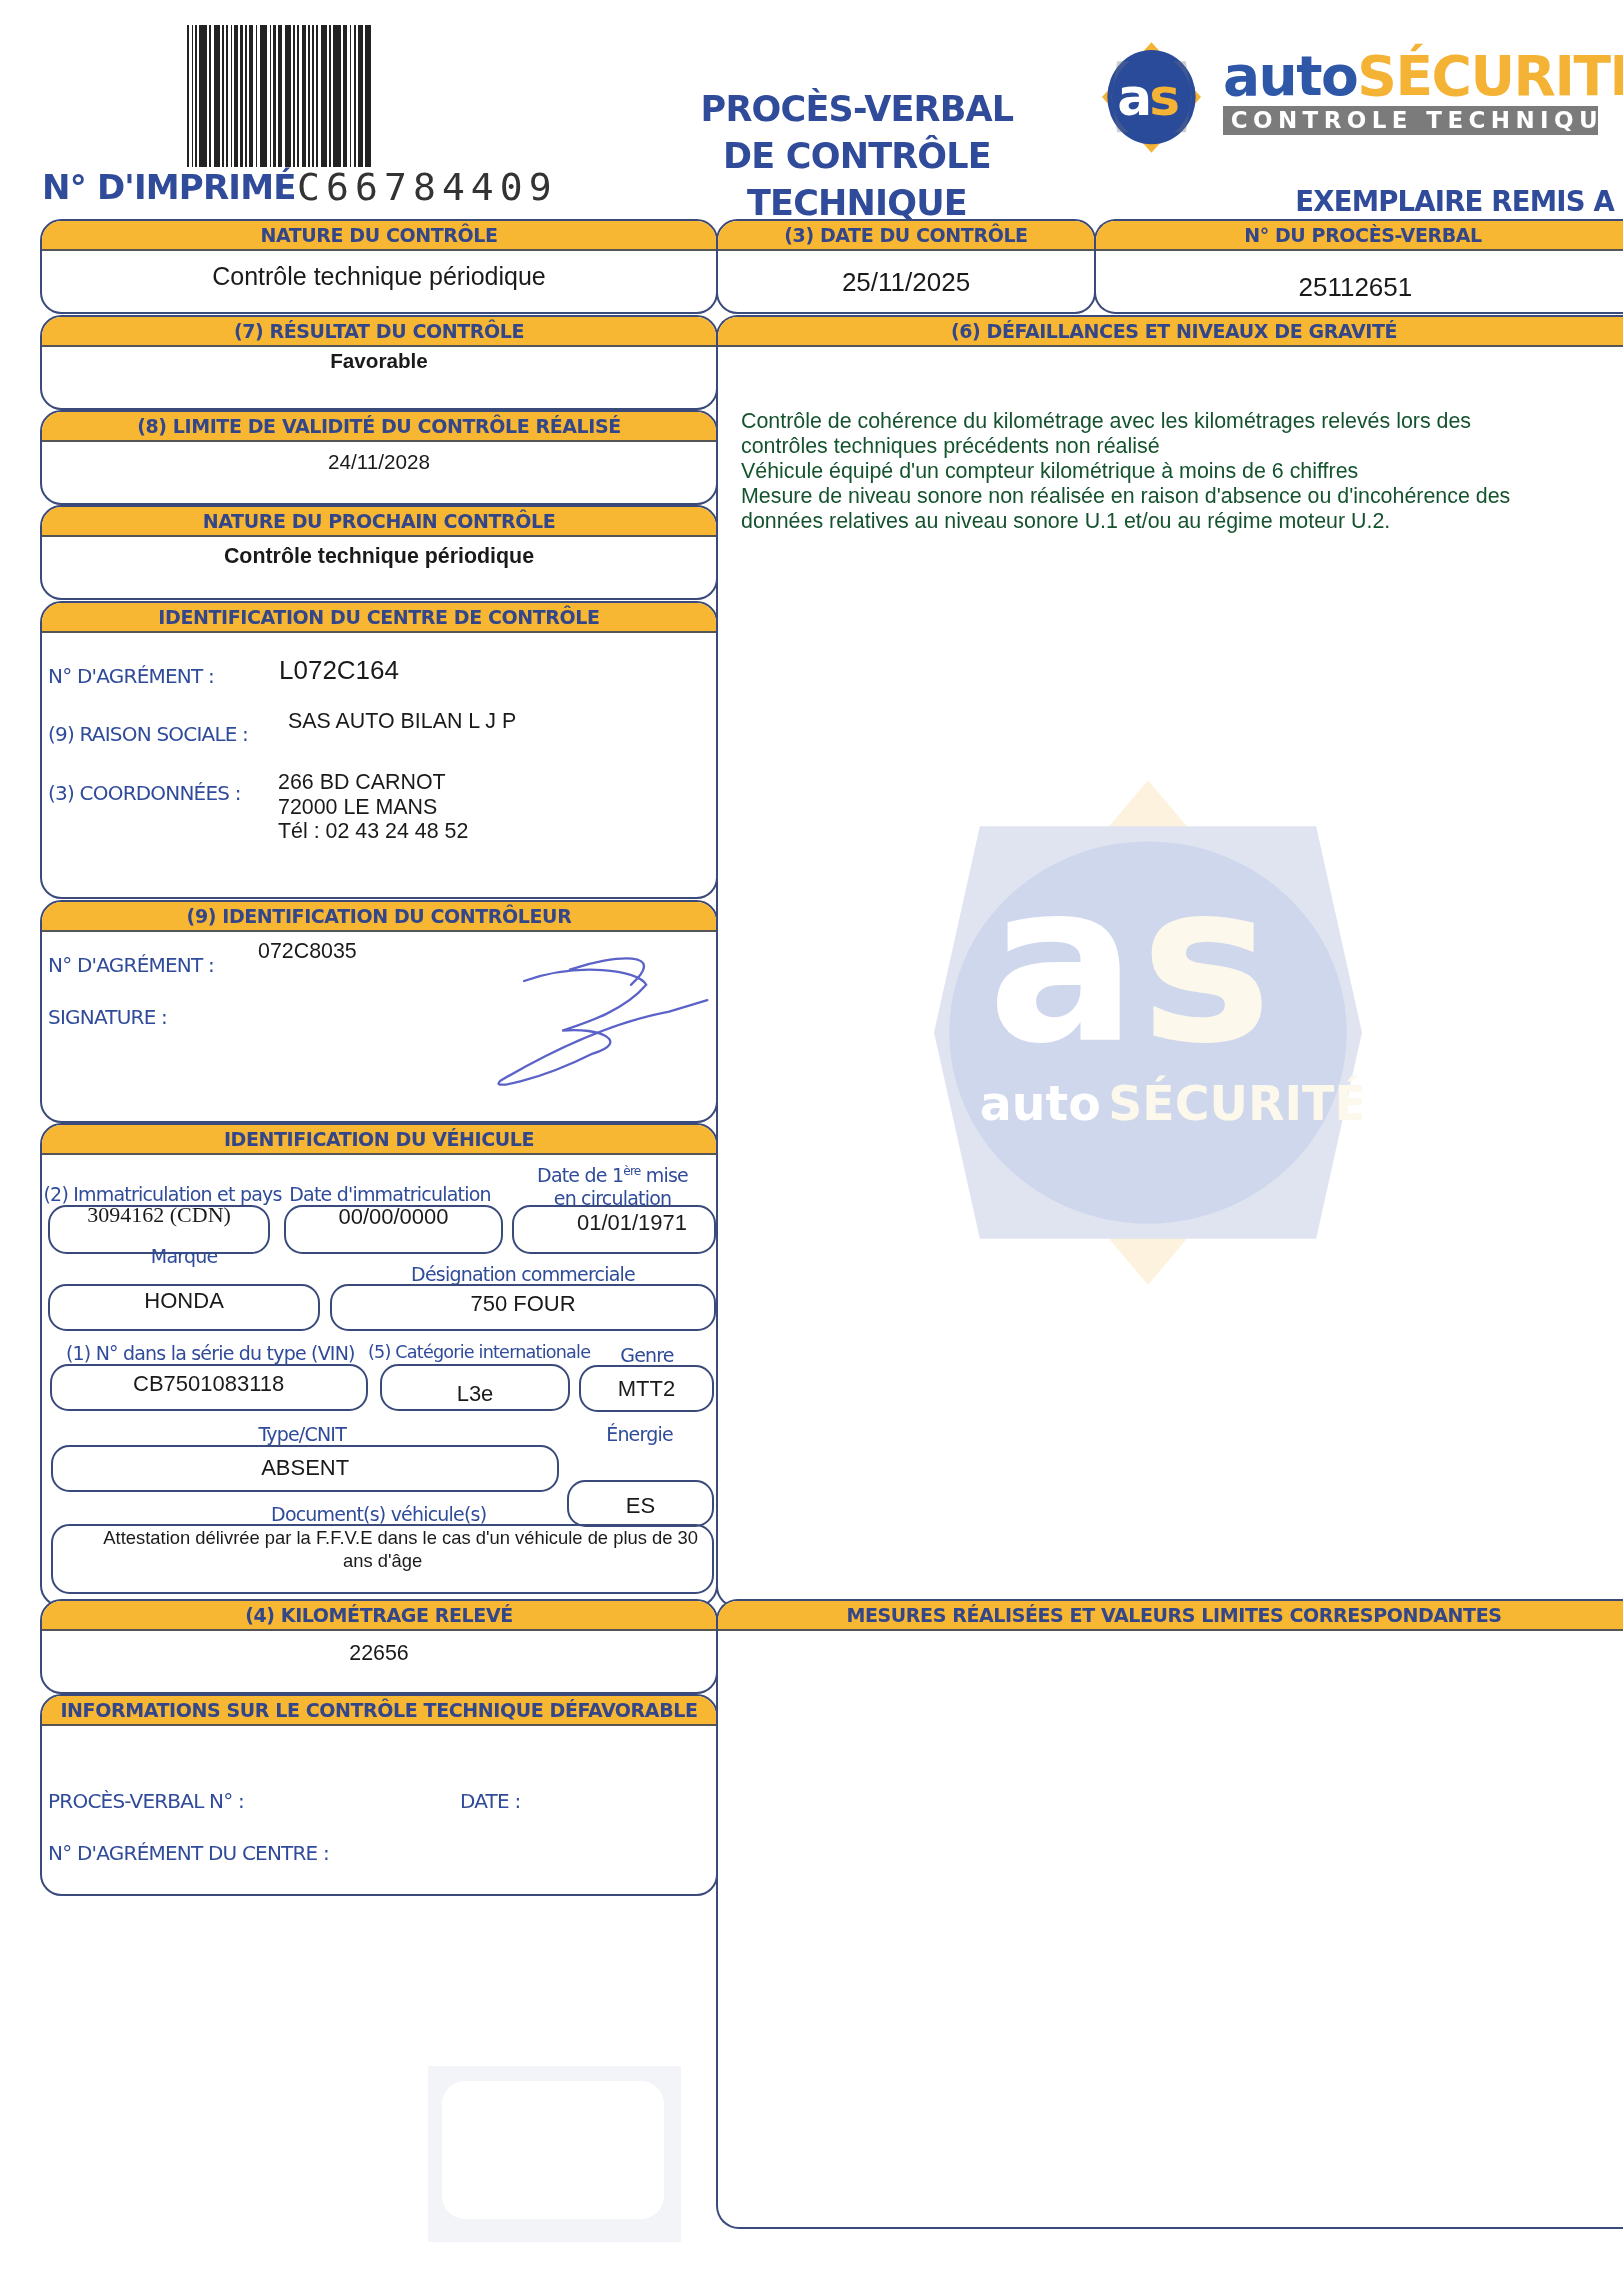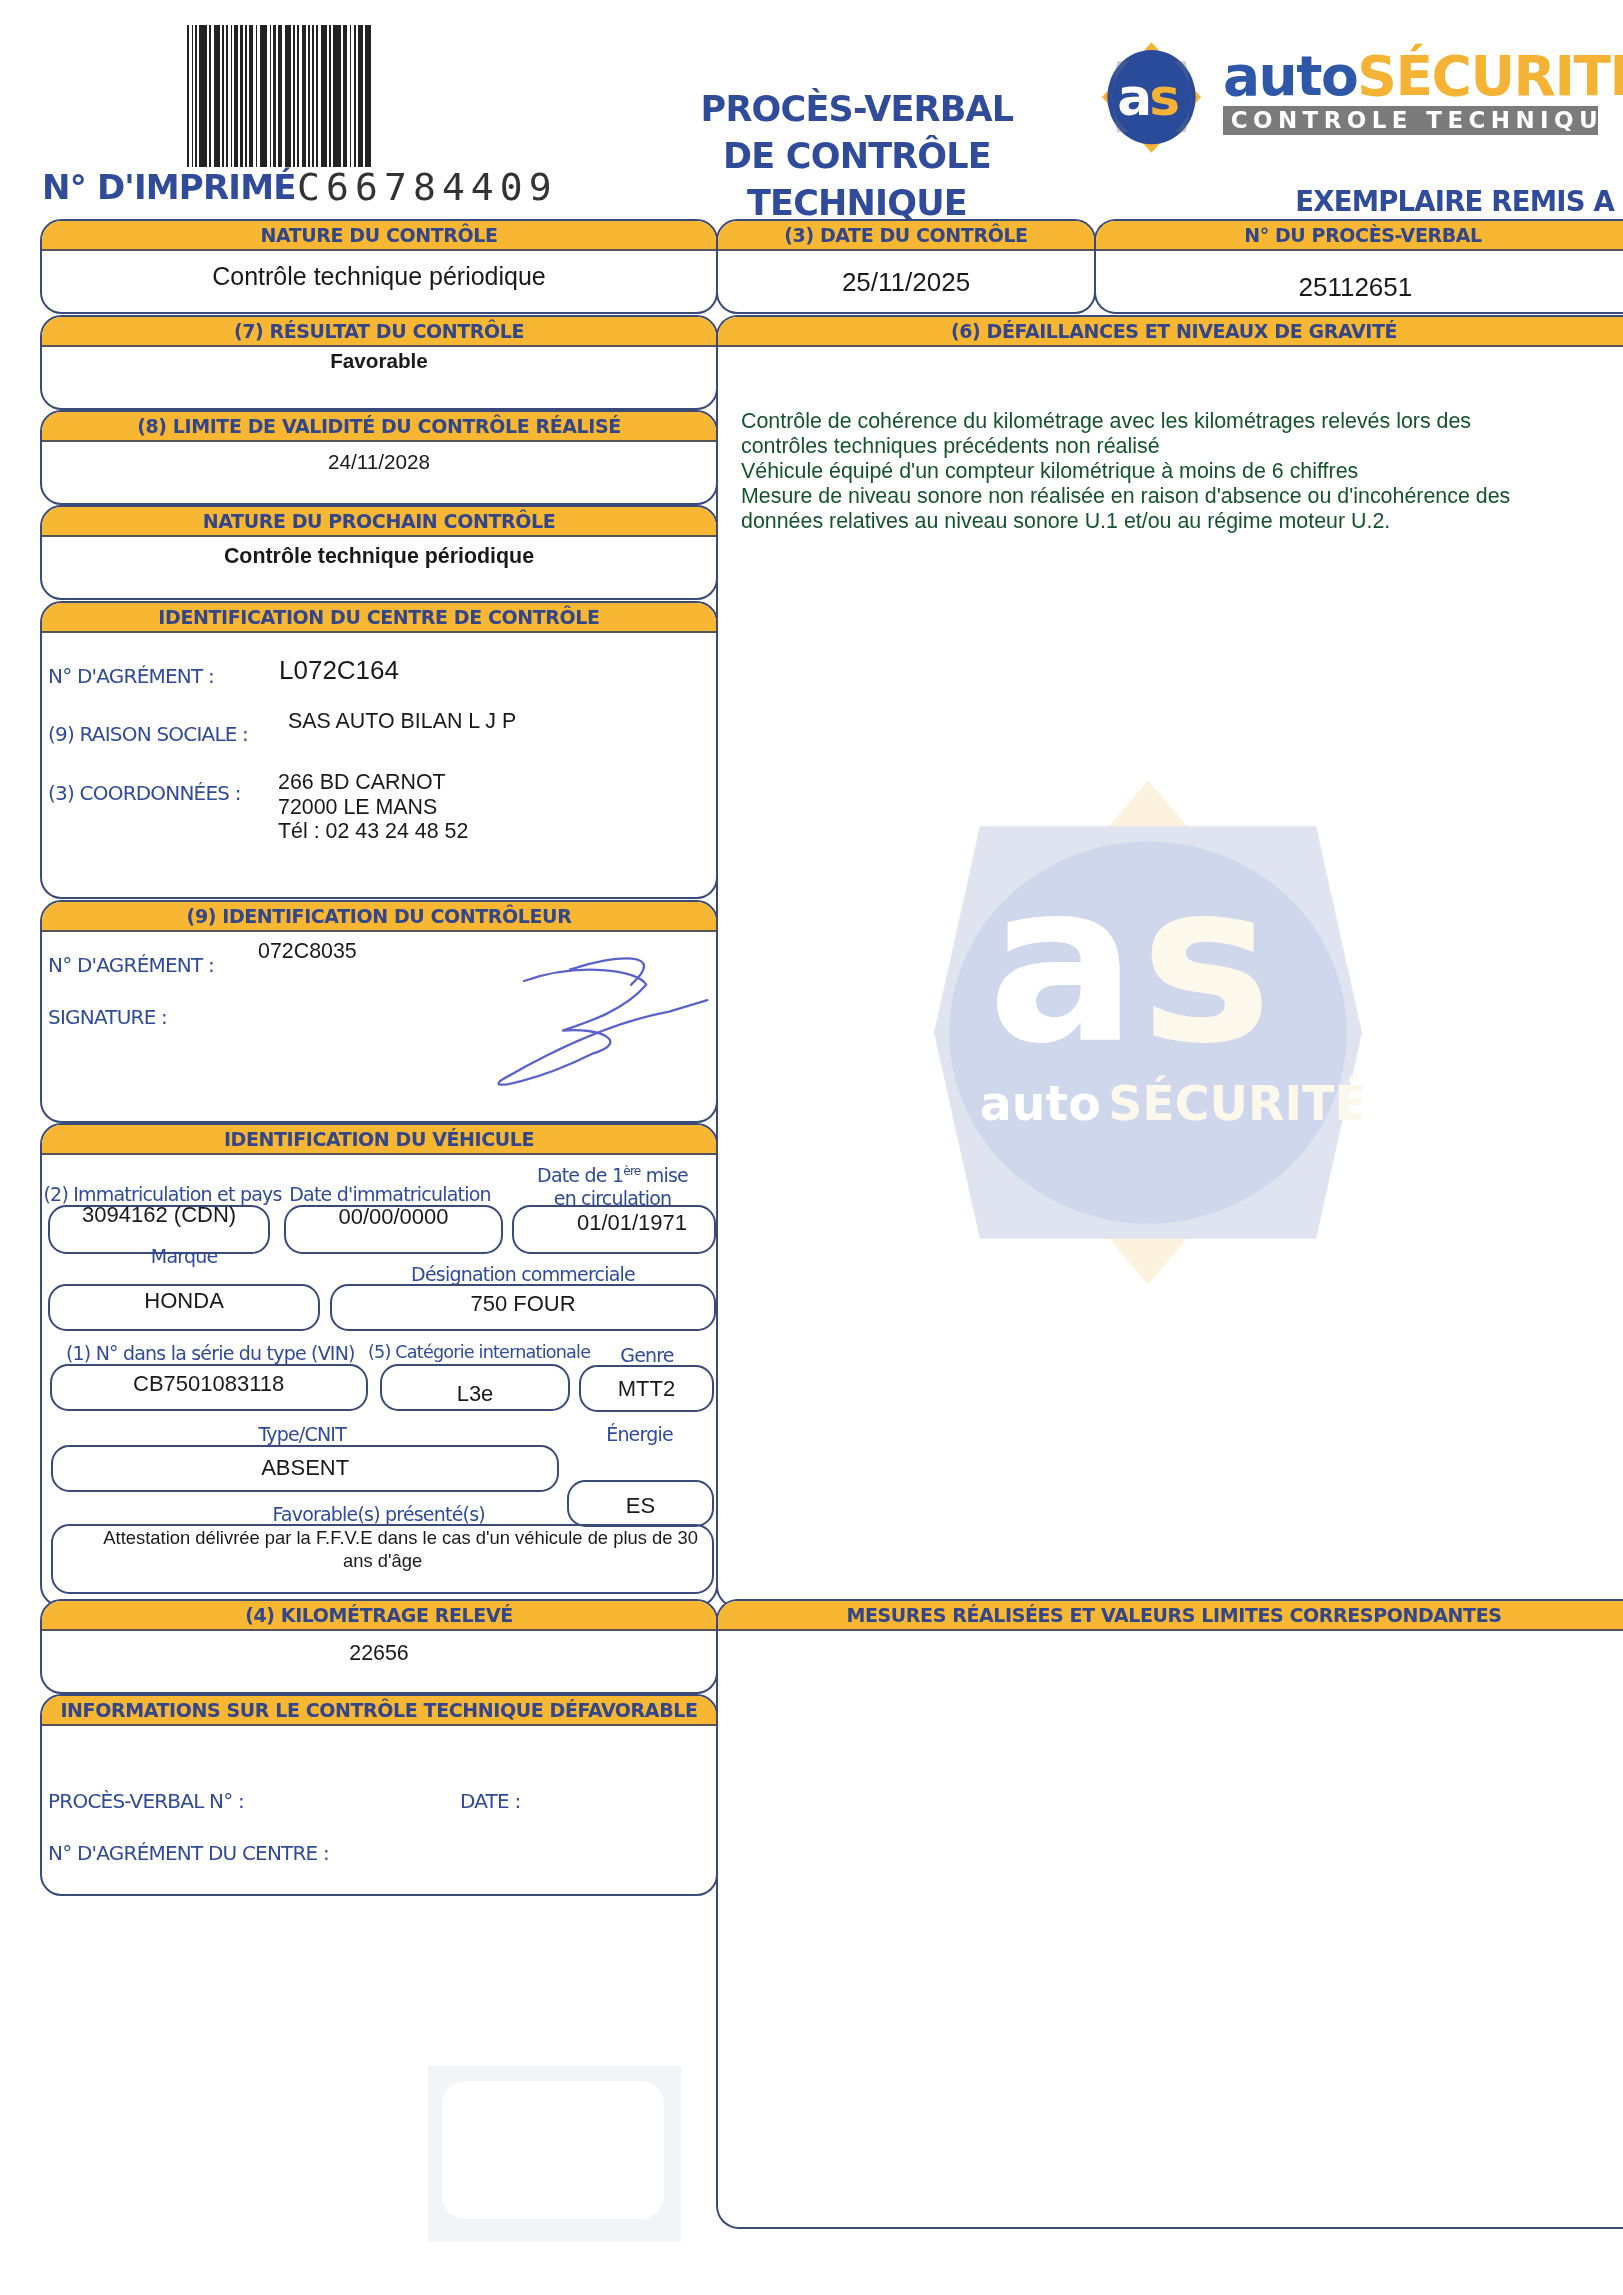--- a/index.html
+++ b/index.html
@@ -187,21 +187,21 @@
   <svg class="abs" style="left:398px;top:37px;" width="275" height="168" viewBox="0 0 360 220">
     <path d="M170,40 C230,20 300,15 250,60 M110,55 C180,30 260,40 270,60 C240,95 190,110 160,120 C210,115 250,135 200,150 C130,185 60,200 80,185 C140,150 220,110 300,95 L350,80" fill="none" stroke="#5b63c9" stroke-width="3" stroke-linecap="round"></path>
   </svg>
 </div>
 
 <div class="box" style="left:40px;top:1123px;width:678px;height:484px;">
   <div class="bar">IDENTIFICATION DU VÉHICULE</div>
 
   <div class="cap" style="left:1.5px;top:58px;width:230px;">(2) Immatriculation et pays</div>
   <div class="inner" style="left:6.1px;top:80px;width:222px;height:49px;">
-    <div style="margin-top:-4.6px;">3094162  (CDN)</div>
+    <div style="margin-top:-4.6px;font-family:Liberation Serif, serif;">3094162  (CDN)</div>
   </div>
   <div class="cap" style="left:237px;top:58px;width:222px;">Date d'immatriculation</div>
   <div class="inner" style="left:242px;top:80px;width:219px;height:49px;">
     <div style="margin-top:-3.1px;">00/00/0000</div>
   </div>
   <div class="cap" style="left:467px;top:35px;width:207px;line-height:23px;">
     <div><span>Date de 1</span><sup style="font-size:12.2px;">ère</sup><span> mise</span></div>
     <div>en circulation</div>
   </div>
   <div class="inner" style="left:470px;top:80px;width:204px;height:49px;">
@@ -232,21 +232,21 @@
 
   <div class="cap" style="left:7.7px;top:298px;width:505px;">Type/CNIT</div>
   <div class="inner" style="left:9.2px;top:320px;width:508px;height:47px;">
     <div style="margin-top:7.7px;">ABSENT</div>
   </div>
   <div class="cap" style="left:525px;top:298px;width:145px;">Énergie</div>
   <div class="inner" style="left:525px;top:320px;width:147px;height:47px;margin-top:35px;">
     <div style="margin-top:10.7px;">ES</div>
   </div>
 
-  <div class="cap" style="left:7.7px;top:378px;width:658px;">Favorable(s) présenté(s)</div>
+  <div class="cap" style="left:7.7px;top:378px;width:658px;">Document(s) véhicule(s)</div>
   <div class="inner" style="left:9.2px;top:399px;width:663px;height:70px;font-size:18.4px;line-height:23px;">
     <div style="margin-top:0px;padding-left:36px;">Attestation délivrée par la F.F.V.E dans le cas d'un véhicule de plus de 30</div>
     <div>ans d'âge</div>
   </div>
 </div>
 
 <div class="box" style="left:40px;top:1599px;width:678px;height:95px;">
   <div class="bar">(4) KILOMÉTRAGE RELEVÉ</div>
   <div class="val" style="top:40px;font-size:21.4px;">22656</div>
 </div>

